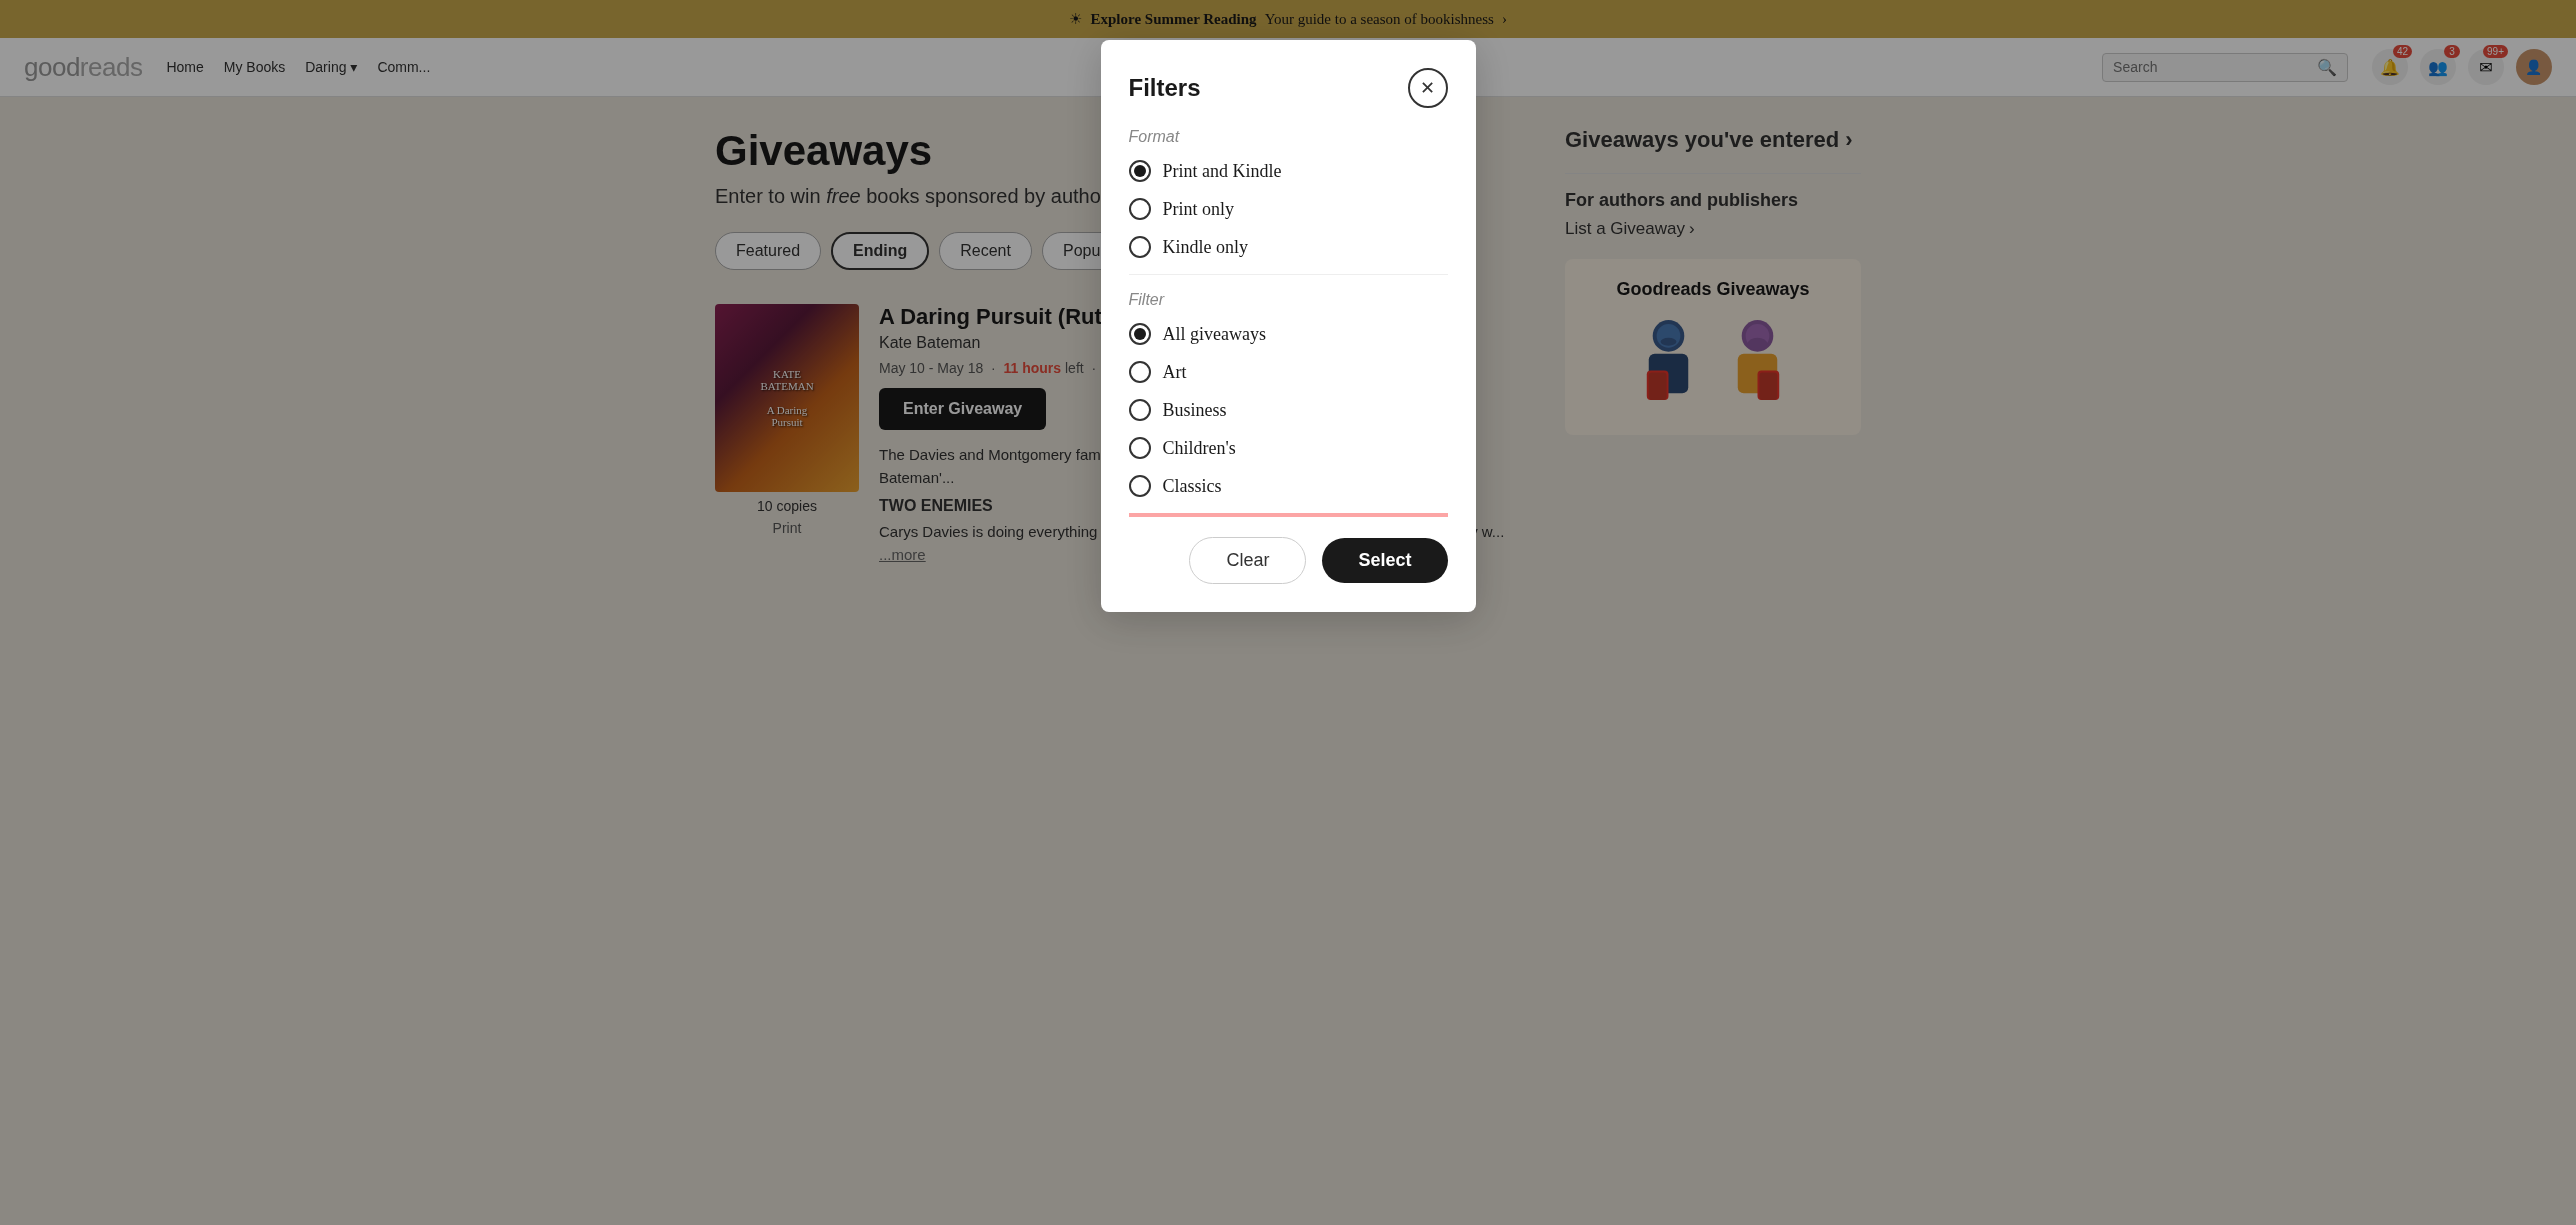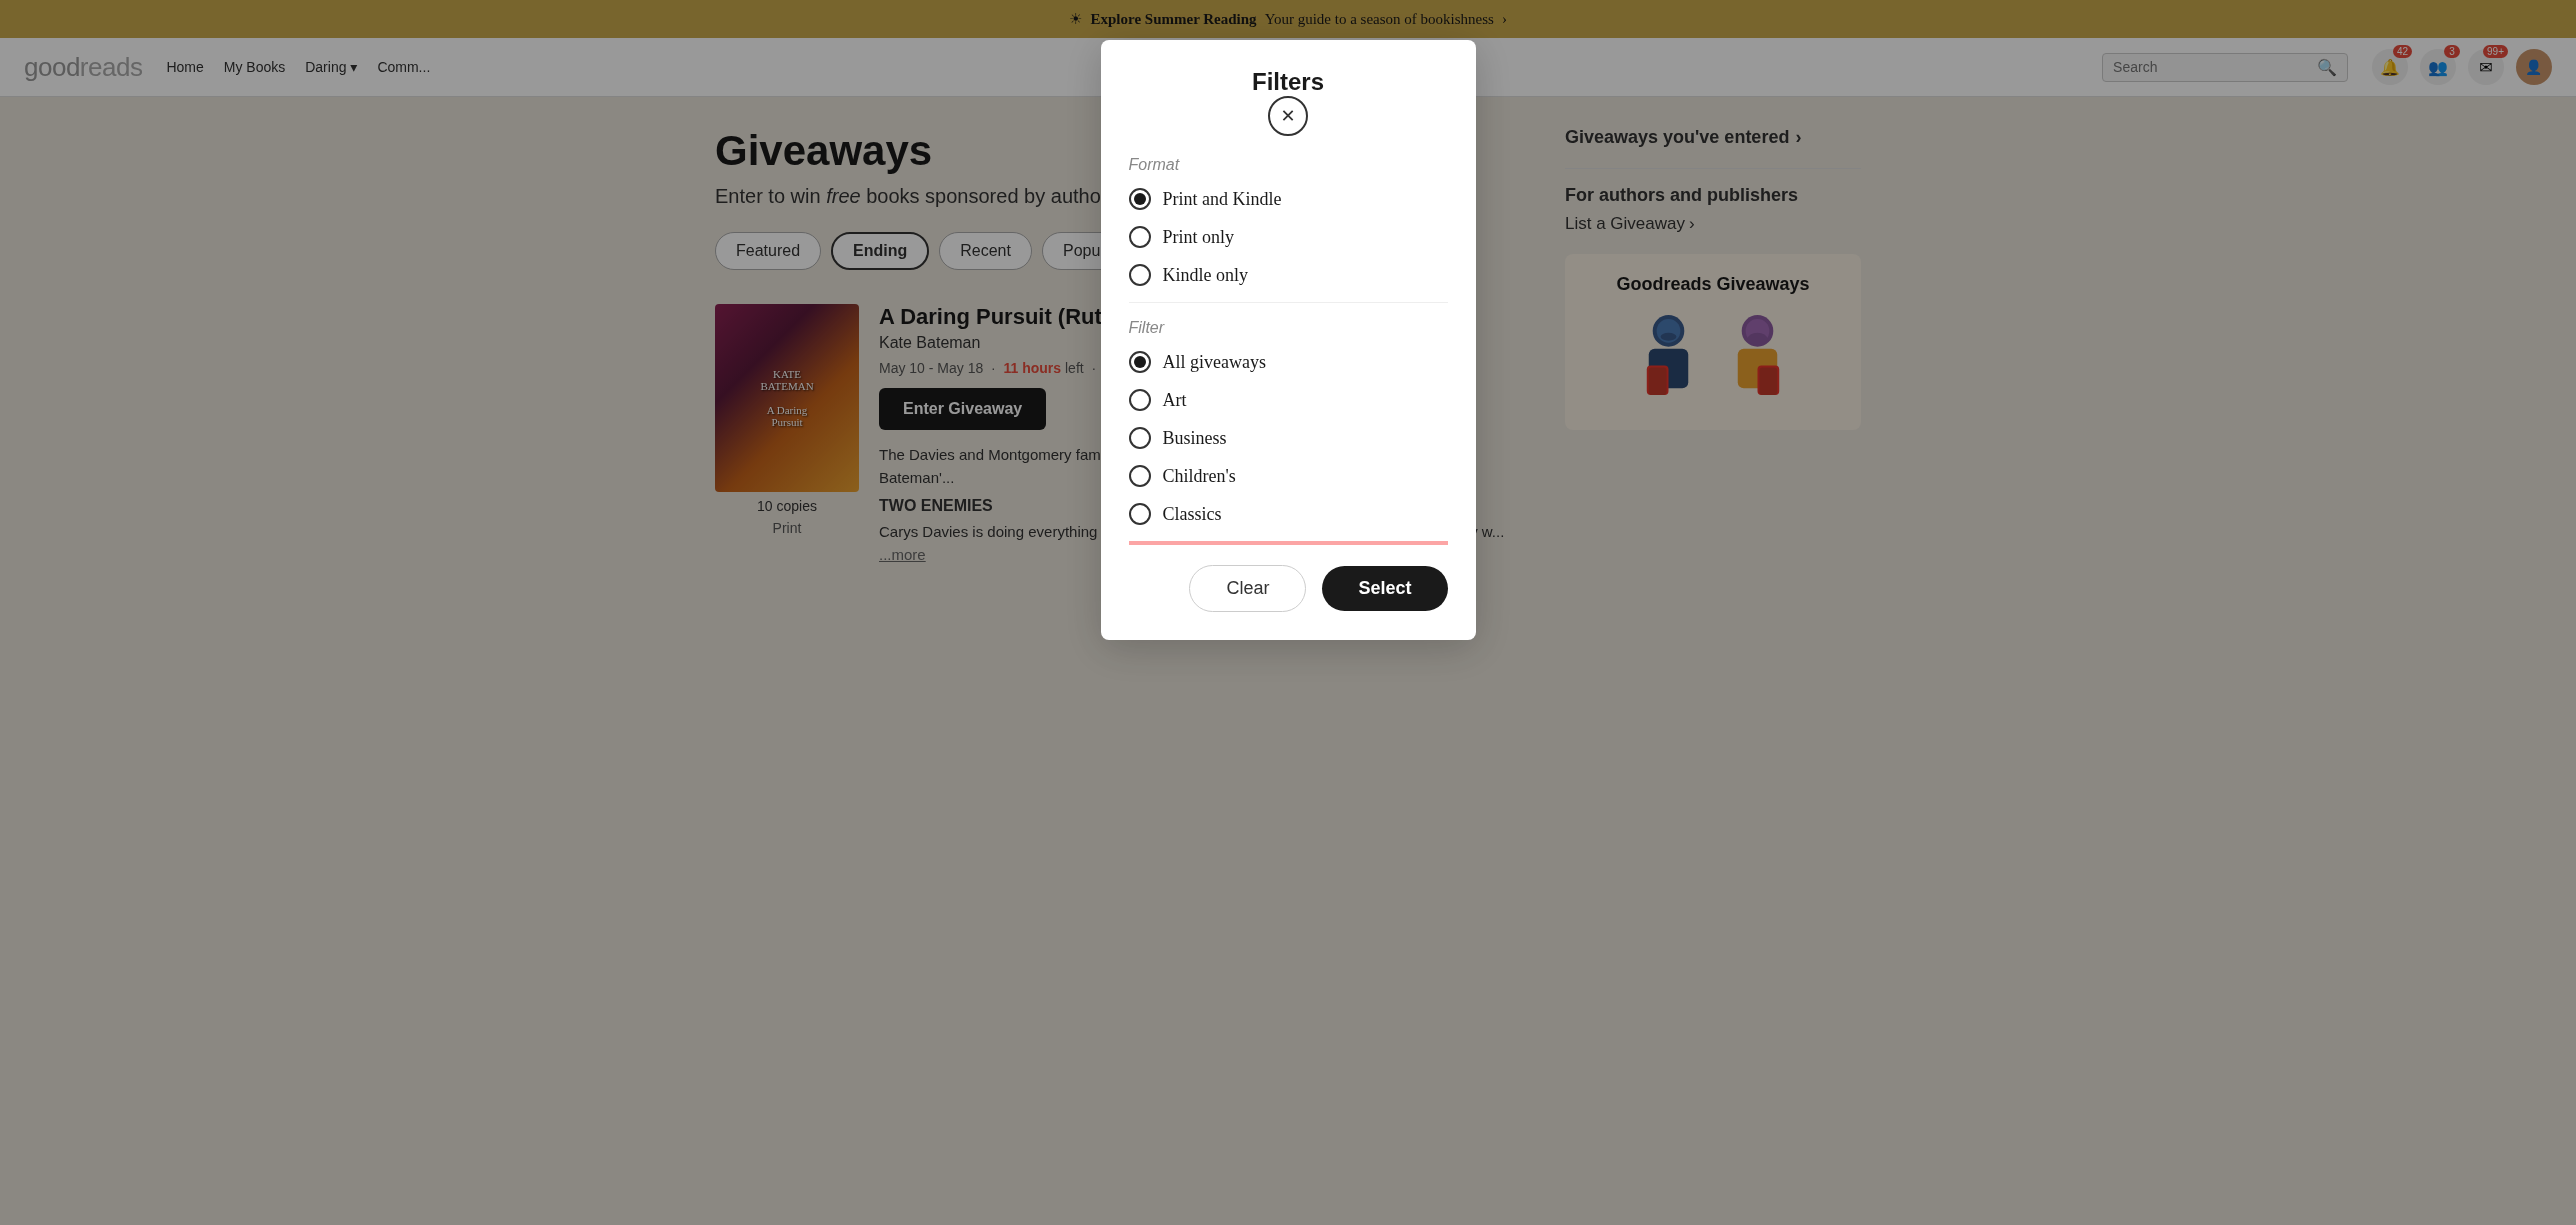--- a/index.html
+++ b/index.html
@@ -259,21 +259,21 @@
       line-height: 1.5;
     }
     .more-link { color: #666; }
 
     
     .sidebar-section { margin-bottom: 20px; }
     .sidebar-link {
       display: flex;
       align-items: center;
       gap: 6px;
-      font-size: 18px;
+      font-size: 22px;
       color: #333;
       text-decoration: none;
       font-family: sans-serif;
       font-weight: 600;
       cursor: pointer;
     }
     .sidebar-divider { border: none; border-top: 1px solid #ddd; margin: 16px 0; }
     .sidebar-heading {
       font-size: 18px;
       font-family: sans-serif;
@@ -330,21 +330,20 @@
       overflow-y: auto;
       padding: 28px;
       position: relative;
       box-shadow: 0 8px 40px rgba(0,0,0,0.2);
     }
     .modal-header {
       display: flex;
       align-items: center;
       justify-content: space-between;
       margin-bottom: 20px;
-      flex-direction: column;
     }
     .modal-title {
       font-size: 24px;
       font-weight: 700;
       font-family: sans-serif;
       color: #1a1a1a;
     }
     .modal-close {
       width: 40px;
       height: 40px;

